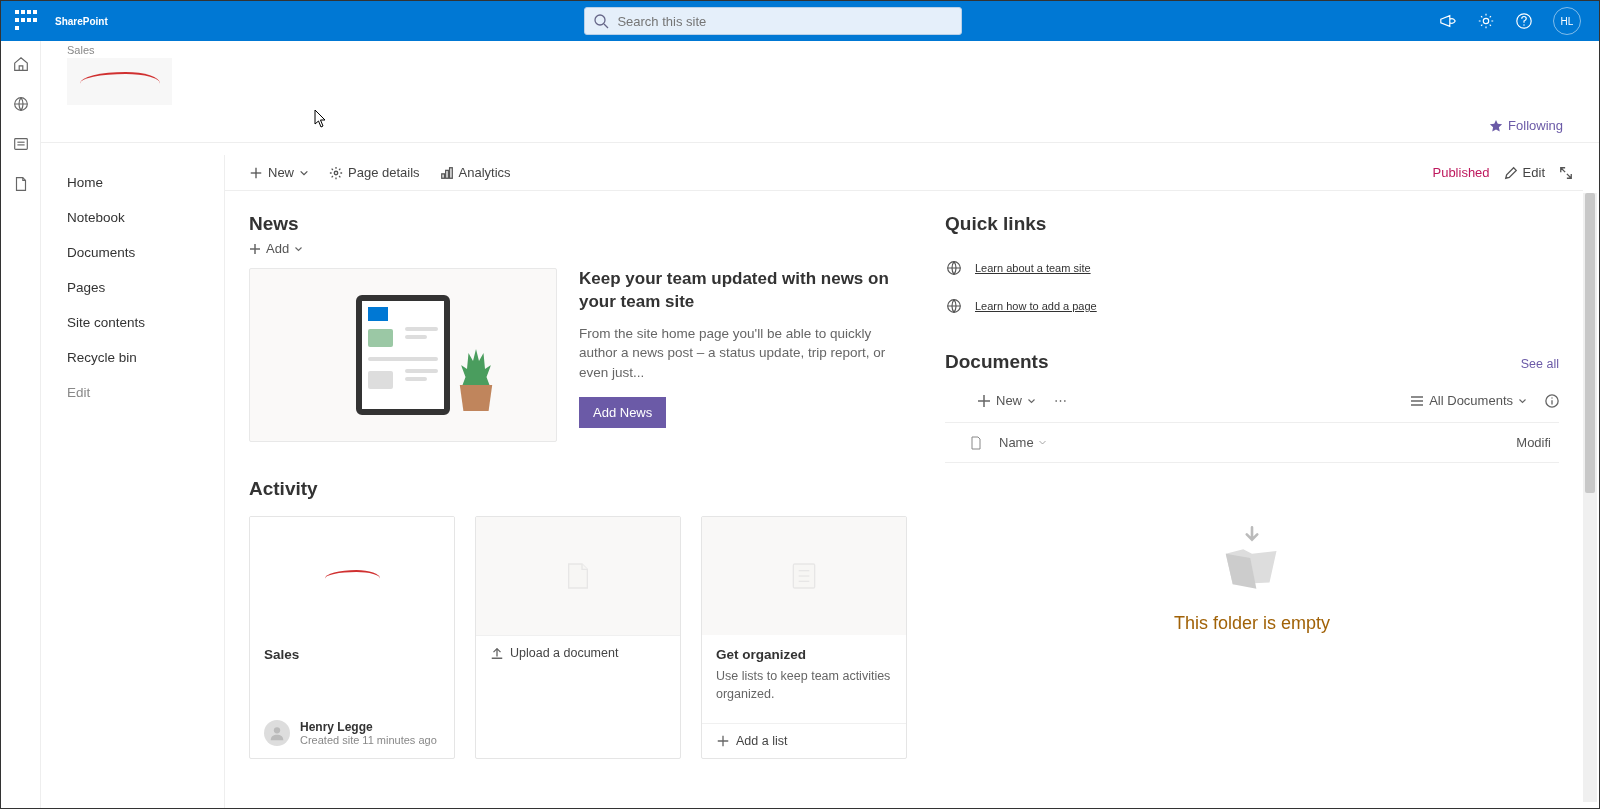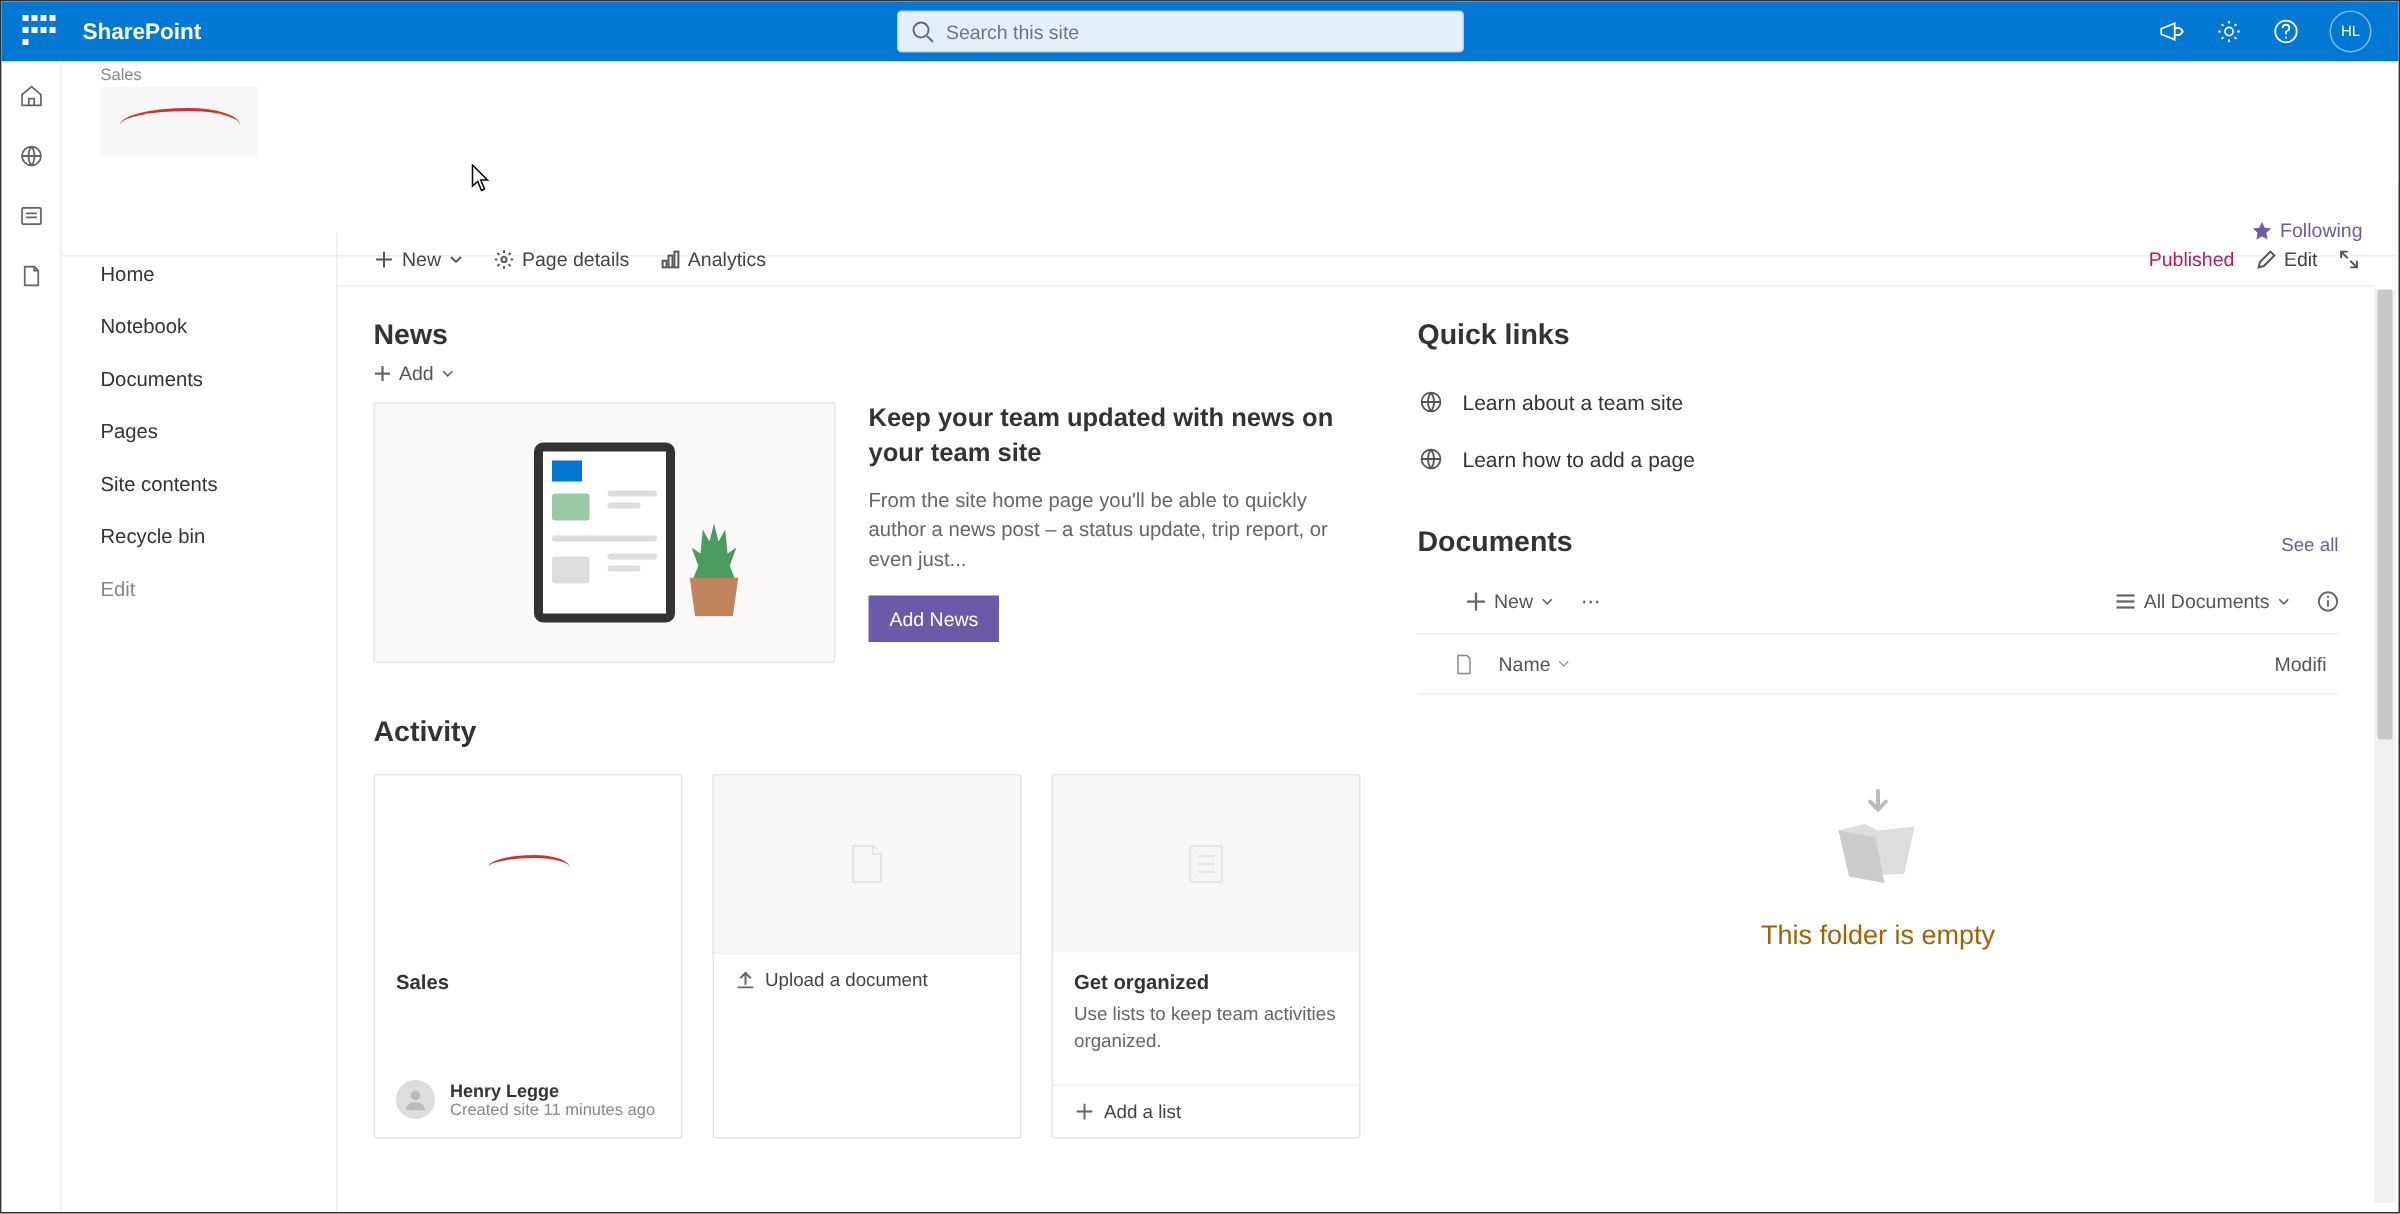--- a/index.html
+++ b/index.html
@@ -2,41 +2,41 @@
 <html><head>
 <meta charset="utf-8">
 <style>
 * { margin: 0; padding: 0; box-sizing: border-box; font-family: "Segoe UI", -apple-system, BlinkMacSystemFont, sans-serif; }
 body { background: #fff; overflow: hidden; width: 1600px; height: 809px; position: relative; border: 1px solid #333; }
 
 
 .topbar { background: #0078d4; height: 40px; display: flex; align-items: center; color: #fff; padding: 0 10px; }
 .waffle { width: 22px; height: 22px; display: flex; flex-wrap: wrap; gap: 2px; cursor: pointer; margin-right: 18px; margin-left: 4px;}
 .waffle span { width: 4px; height: 4px; background: #fff; }
-.app-name { font-size: 15px; font-weight: 600; }
+.app-name { font-size: 10px; font-weight: 600; }
 .search-wrap { flex: 1; display: flex; justify-content: center; }
 .searchbox { width: 378px; height: 28px; background: #e5effa; border-radius: 3px; display: flex; align-items: center; padding: 0 8px; border: 1px solid #b8d0e8; }
 .searchbox svg { width: 16px; height: 16px; margin-right: 8px; }
 .searchbox input { flex: 1; border: none; background: transparent; font-size: 13px; color: #a21caf; outline: none; }
 .topbar-right { display: flex; align-items: center; gap: 20px; margin-right: 8px; }
 .topbar-right svg { width: 18px; height: 18px; fill: #fff; cursor: pointer; }
 .avatar-badge { width: 28px; height: 28px; border-radius: 50%; border: 1px solid rgba(255,255,255,0.5); display: flex; align-items: center; justify-content: center; font-size: 10px; color: #fff; cursor: pointer; }
 
 
 .rail { position: absolute; left: 0; top: 40px; bottom: 0; width: 40px; background: #fff; border-right: 1px solid #eee; display: flex; flex-direction: column; align-items: center; padding-top: 14px; gap: 22px; }
 .rail svg { width: 18px; height: 18px; fill: none; stroke: #666; stroke-width: 1.3; cursor: pointer; }
 
 
 .site-header { position: absolute; left: 40px; right: 0; top: 40px; height: 80px; background: #fff; padding-left: 26px; }
 .site-label { font-size: 11px; color: #888; margin-top: 3px; }
 .site-logo { width: 105px; height: 47px; background: #f7f7f7; margin-top: 2px; display: flex; align-items: center; justify-content: center; position: relative; }
 .car-shape { width: 80px; height: 16px; border-top: 2px solid #d03030; border-radius: 80% 60% 0 0 / 100% 100% 0 0; position: relative; top: -2px;}
 
 
-.follow-row { position: absolute; left: 40px; right: 0; top: 136px; height: 34px; border-bottom: 1px solid #eee; display: flex; align-items: center; justify-content: flex-end; padding-right: 24px; }
+.follow-row { position: absolute; left: 40px; right: 0; top: 108px; height: 34px; border-bottom: 1px solid #eee; display: flex; align-items: center; justify-content: flex-end; padding-right: 36px; }
 .follow-btn { display: flex; align-items: center; gap: 5px; font-size: 13px; color: #6b5aa7; cursor: pointer; }
 .follow-btn svg { width: 14px; height: 14px; fill: #6b5aa7; }
 
 
 .leftnav { position: absolute; left: 40px; top: 154px; width: 184px; bottom: 0; border-right: 1px solid #eee; padding-top: 10px; }
 .leftnav .nav-item { padding: 10px 26px; font-size: 13.5px; color: #333; cursor: pointer; }
 .leftnav .nav-item.active { color: #333; }
 .leftnav .edit-link { padding: 10px 26px; font-size: 13.5px; color: #888; cursor: pointer; }
 
 
@@ -84,21 +84,21 @@
 .card-desc { font-size: 12.5px; color: #666; line-height: 1.4; margin-bottom: 10px; }
 .card-footer { border-top: 1px solid #f0f0f0; padding: 10px 14px; display: flex; align-items: center; gap: 6px; }
 .card-footer svg { width: 14px; height: 14px; stroke: #666; fill: none; stroke-width: 1.5; }
 .card-footer-text { font-size: 12.5px; color: #444; }
 .card-author { display: flex; align-items: center; gap: 10px; padding: 8px 14px 12px; }
 .author-avatar { width: 26px; height: 26px; border-radius: 50%; background: #ddd; display: flex; align-items: center; justify-content: center; font-size: 10px; color: #888;}
 .author-name { font-size: 12px; font-weight: 600; color: #333; }
 .author-meta { font-size: 11px; color: #888; }
 
 
-.ql-item { display: flex; align-items: center; gap: 12px; padding: 10px 0; font-size: 14px; color: #333; cursor: pointer; }
+.ql-item { display: flex; align-items: center; gap: 12px; padding: 10px 0; font-size: 11px; color: #333; cursor: pointer; text-decoration: underline; }
 .ql-item svg { width: 18px; height: 18px; stroke: #555; fill: none; stroke-width: 1.3; }
 
 
 .docs-head { display: flex; align-items: baseline; justify-content: space-between; margin-top: 26px; }
 .see-all { font-size: 12.5px; color: #6b5aa7; cursor: pointer; }
 .docs-cmdbar { display: flex; align-items: center; gap: 18px; margin-top: 14px; font-size: 13px; color: #555; }
 .docs-cmdbar .spacer { flex: 1; }
 .docs-cmdbar .cmd2 { display: flex; align-items: center; gap: 5px; cursor: pointer; }
 .docs-cmdbar svg { width: 14px; height: 14px; stroke: #666; fill: none; stroke-width: 1.5; }
 .docs-table { margin-top: 14px; border-top: 1px solid #eee; }

